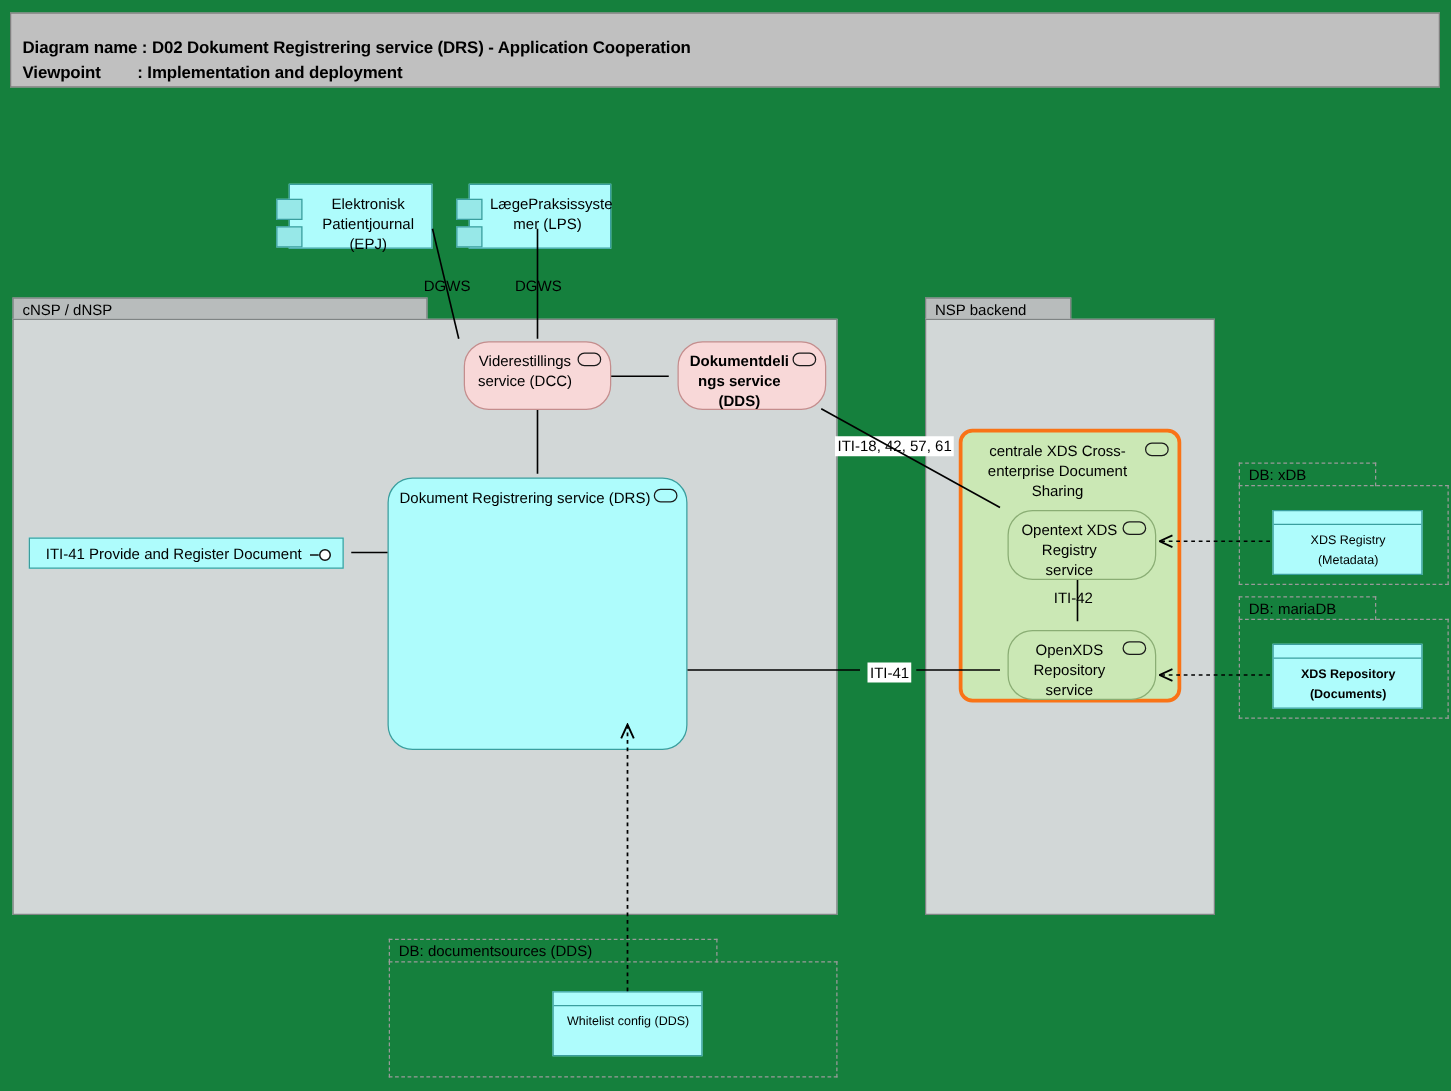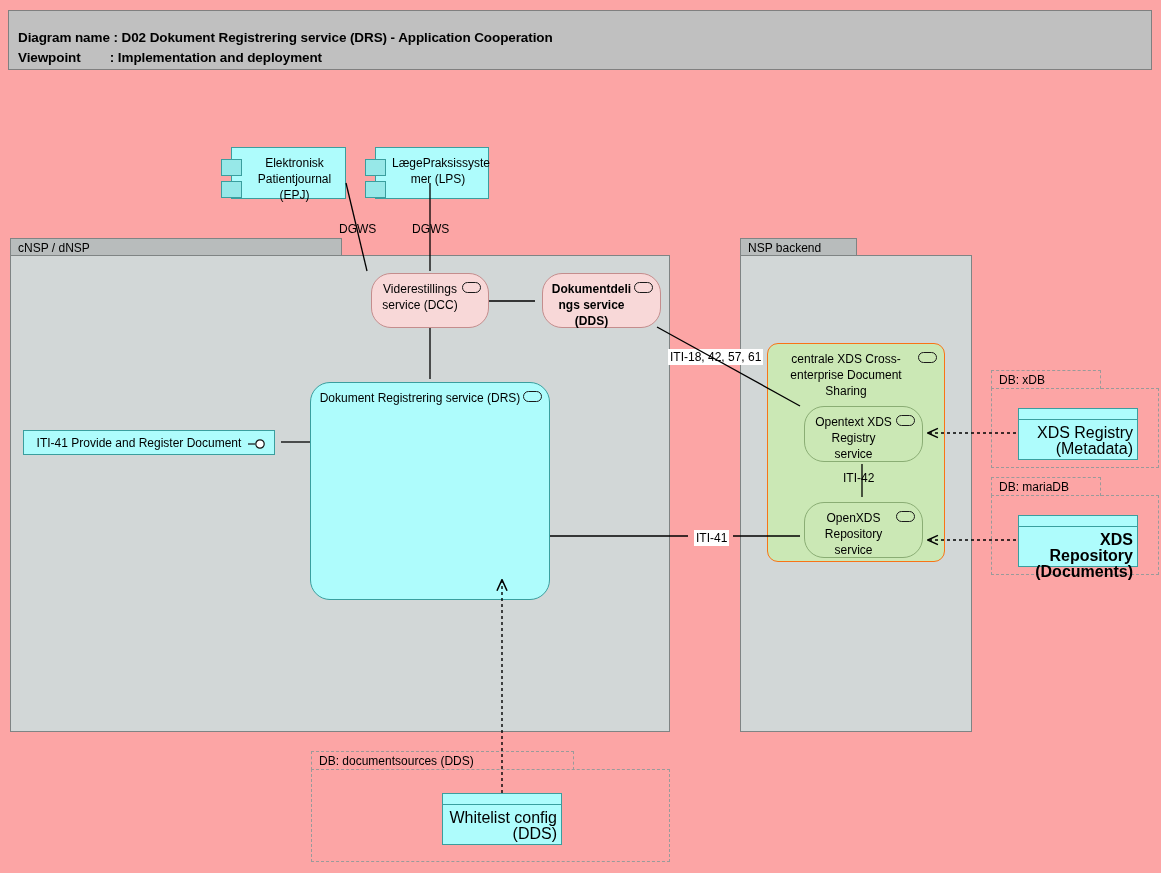--- a/index.html
+++ b/index.html
@@ -9,21 +9,21 @@
     background: #ffffff;
   }
   body {
     font-family: "Liberation Sans", sans-serif;
     -webkit-font-smoothing: antialiased;
   }
   #canvas {
     position: relative;
     width: 1161px;
     height: 873px;
-    background: #fca5a5;
+    background: #15803d;
     overflow: hidden;
   }
 
   
   .title-header {
     position: absolute;
     left: 8px;
     top: 10px;
     width: 1144px;
     height: 60px;
@@ -158,21 +158,21 @@
     width: 19px;
     height: 11px;
     border: 1.3px solid #1a1a1a;
     border-radius: 6px;
     background: transparent;
     box-sizing: border-box;
   }
   .app-comp.pink { background: #f8d8d8; border: 1px solid #c48d8d; }
   .app-comp.cyan { background: #aefcfc; border: 1px solid #3a9e9e; }
   .app-comp.green { background: #cbe8b5; border: 1px solid #8aad74; }
-  .app-comp.green-outer { background: #cbe8b5; border: 1px solid #f97316; border-radius: 11px; }
+  .app-comp.green-outer { background: #cbe8b5; border: 3px solid #f97316; border-radius: 11px; }
 
   
   .app-iface {
     position: absolute;
     background: #aefcfc;
     border: 1px solid #3a9e9e;
     box-sizing: border-box;
   }
   .app-iface .i-label {
     position: absolute;
@@ -207,22 +207,22 @@
     right: 0;
     height: 11px;
     border-bottom: 1px solid #3a9e9e;
     box-sizing: border-box;
   }
   .node-box .n-label {
     position: absolute;
     left: 5px;
     right: 4px;
     top: 16px;
-    text-align: right;
-    font-size: 16px;
+    text-align: center;
+    font-size: 10px;
     line-height: 16px;
     color: #000000;
   }
 
   
   .conn-label {
     position: absolute;
     font-size: 12px;
     color: #000000;
     white-space: nowrap;

